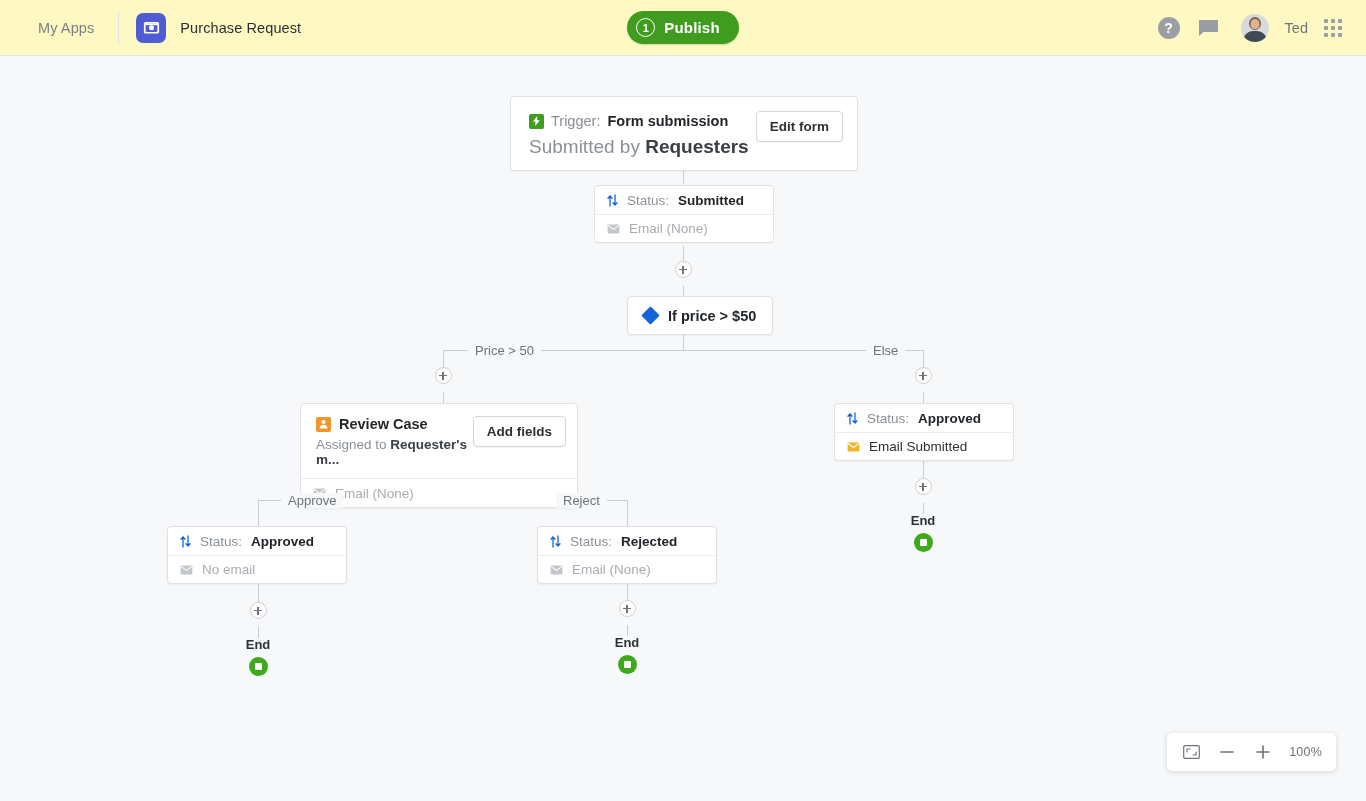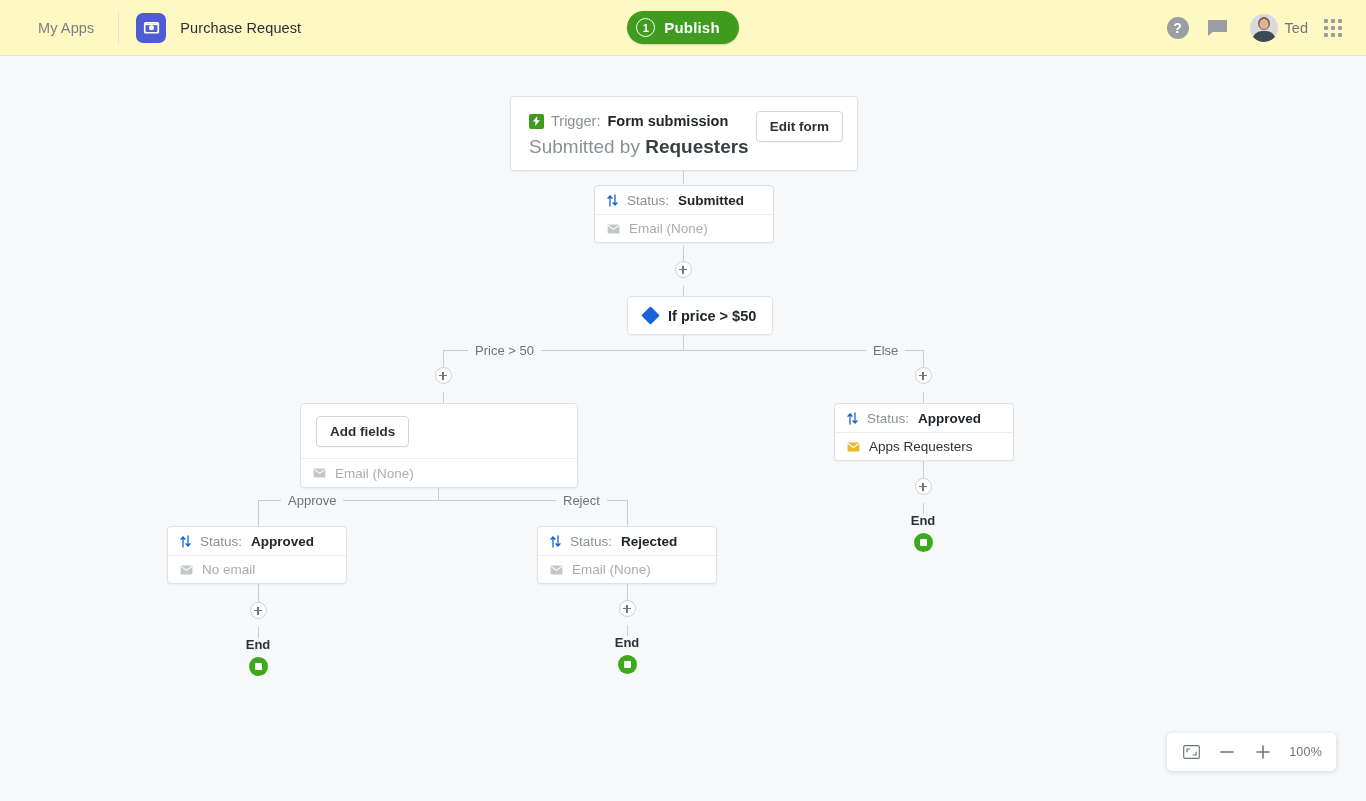--- a/index.html
+++ b/index.html
@@ -122,21 +122,21 @@
     background: #e0b291;
   }
   .avatar .av-body {
     position: absolute; left: 50%; bottom: -2px;
     transform: translateX(-50%);
     width: 24px; height: 13px;
     border-radius: 10px 10px 0 0;
     background: #3f4a57;
   }
   .user-name {
-    margin-left: 7px;
+    margin-left: 16px;
     font-size: 14.5px;
     color: #6f7view;
     color: #70757b;
     cursor: pointer;
   }
   .grid-ico {
     margin-left: 16px;
     width: 18px; height: 18px;
     display: grid;
     grid-template-columns: repeat(3, 1fr);
@@ -492,20 +492,35 @@
 
   <div class="branch-label" style="left:468px; top:287px;">Price &gt; 50</div>
   <div class="branch-label" style="left:866px; top:287px;">Else</div>
 
   <div class="plus" style="left:434.5px; top:311px;"></div>
   <div class="plus" style="left:914.5px; top:311px;"></div>
 
   <div class="node" style="left:300px; top:347px;">
     <div class="card review-card">
       <div class="review-top">
+        <div class="review-txt">
+          <div class="review-title">
+            <span class="person-ico">
+              <svg width="9" height="10" viewBox="0 0 9 10" aria-hidden="true">
+                <circle cx="4.5" cy="3" r="2" fill="#ffffff"></circle>
+                <path d="M0.6 9.4c0-2.2 1.7-3.6 3.9-3.6s3.9 1.4 3.9 3.6H0.6z" fill="#ffffff"></path>
+              </svg>
+            </span>
+            <span>Review Case</span>
+          </div>
+          <div class="review-sub">
+            <span>Assigned to</span>
+            <b>Requester's m...</b>
+          </div>
+        </div>
         <button class="ghost-btn">Add fields</button>
       </div>
       <div class="review-bottom">
         <svg width="13" height="10" viewBox="0 0 13 10" aria-hidden="true">
           <rect x="0.6" y="0.6" width="11.8" height="8.8" rx="1" fill="#c3c6ca"></rect>
           <path d="M1 1.4l5.5 4 5.5-4" stroke="#ffffff" stroke-width="1.1" fill="none"></path>
         </svg>
         <span>Email (None)</span>
       </div>
     </div>
@@ -576,21 +591,21 @@
           <path d="M8 1v10M8 11l-2-2.3M8 11l2-2.3" stroke="#1565d8" stroke-width="1.3" fill="none" stroke-linecap="round"></path>
         </svg>
         <span>Status:</span>
         <b>Approved</b>
       </div>
       <div class="stack-row email-on">
         <svg width="13" height="10" viewBox="0 0 13 10" aria-hidden="true">
           <rect x="0.6" y="0.6" width="11.8" height="8.8" rx="1" fill="#f0b429"></rect>
           <path d="M1 1.4l5.5 4 5.5-4" stroke="#ffffff" stroke-width="1.2" fill="none"></path>
         </svg>
-        <span>Apps Requesters</span>
+        <span>Email Submitted</span>
       </div>
     </div>
   </div>
   <div class="plus" style="left:914.5px; top:422px;"></div>
   <div class="end-node" style="left:903px; top:457px; width:40px;">
     <span class="end-label">End</span>
     <span class="end-dot">
         <i></i>
       </span>
   </div>

